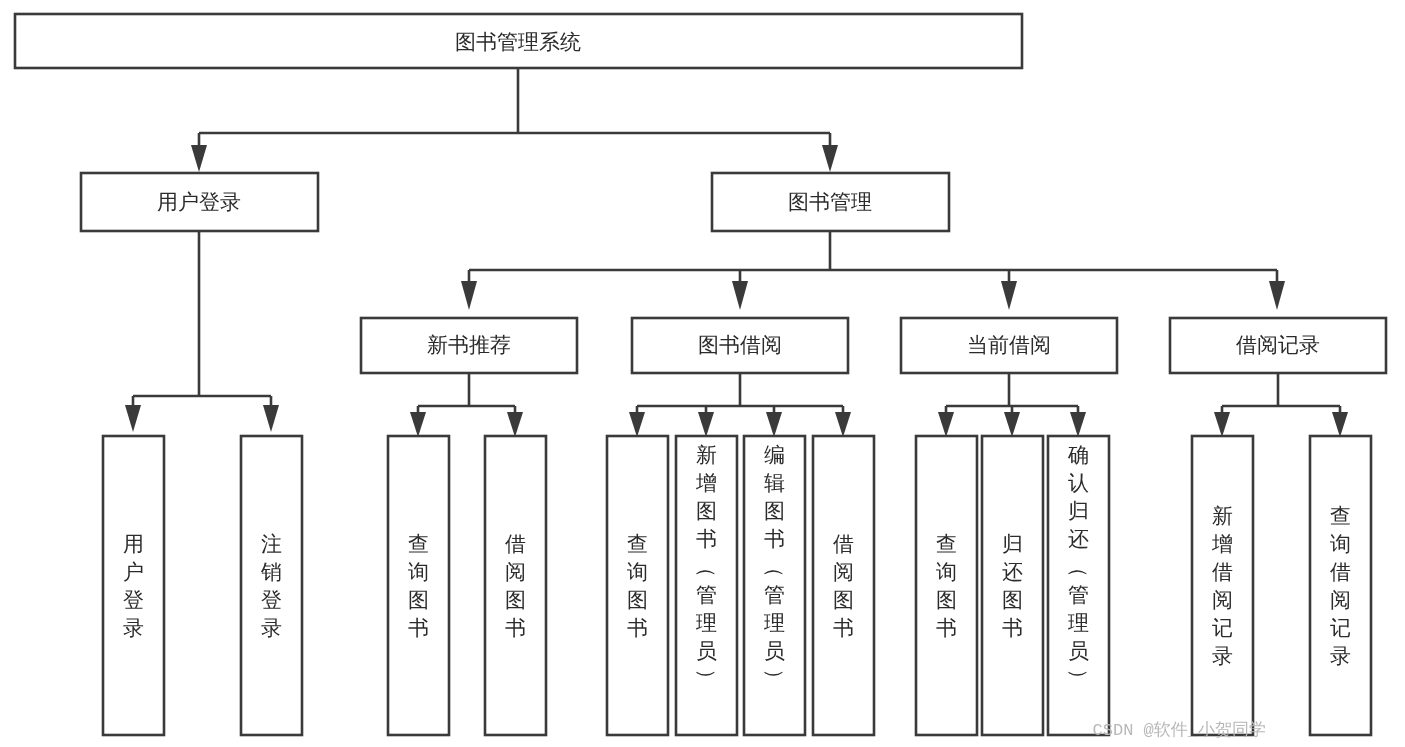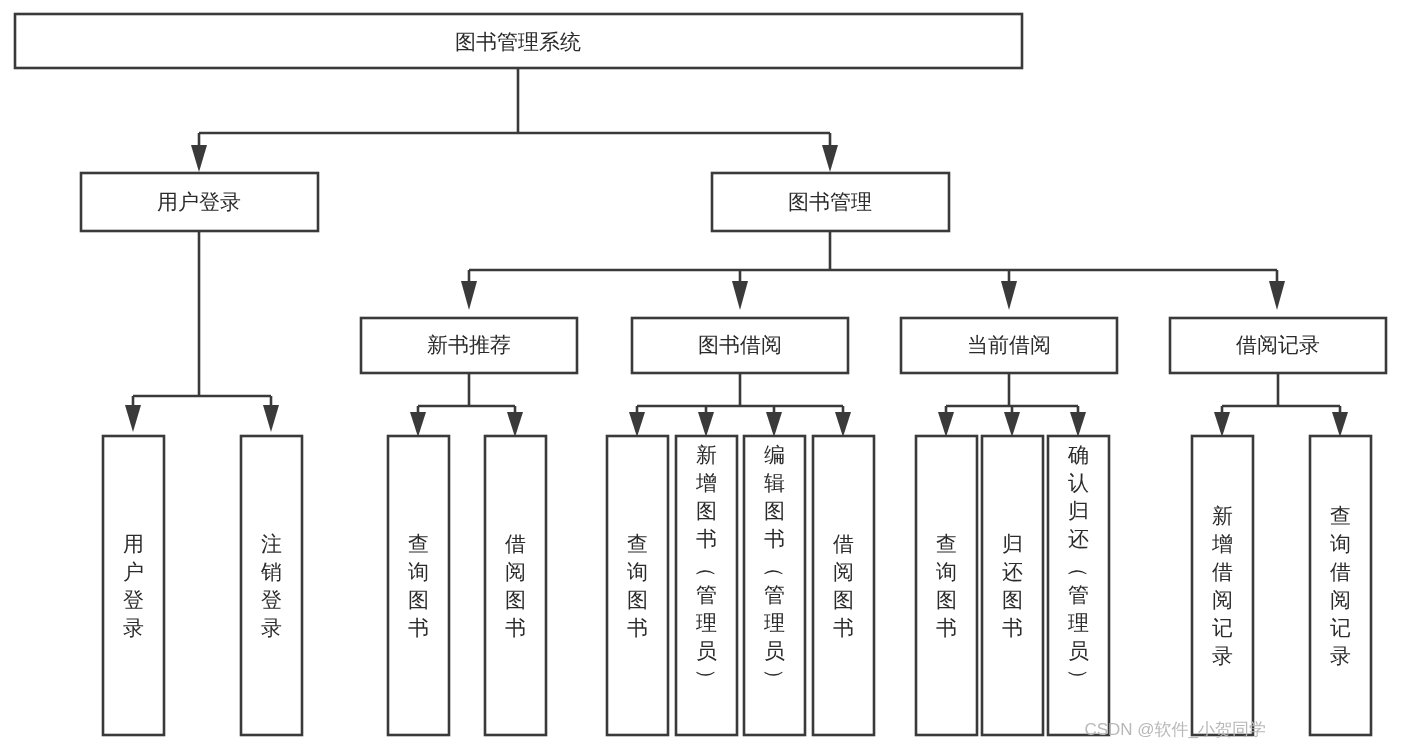--- a/index.html
+++ b/index.html
@@ -57,21 +57,21 @@
     font-size: 21px;
     color: #2b2b2b;
     letter-spacing: 0;
     text-align: center;
     pointer-events: none;
   }
   .watermark {
     position: absolute;
     right: 8px;
     bottom: 6px;
-    font-family: Liberation Sans, sans-serif;
+    font-family: Liberation Mono, monospace;
     font-size: 17px;
     color: #b8b8b8;
     white-space: nowrap;
   }
 </style>
 </head>
 <body>
 
 <div id="diagram-root">
 

